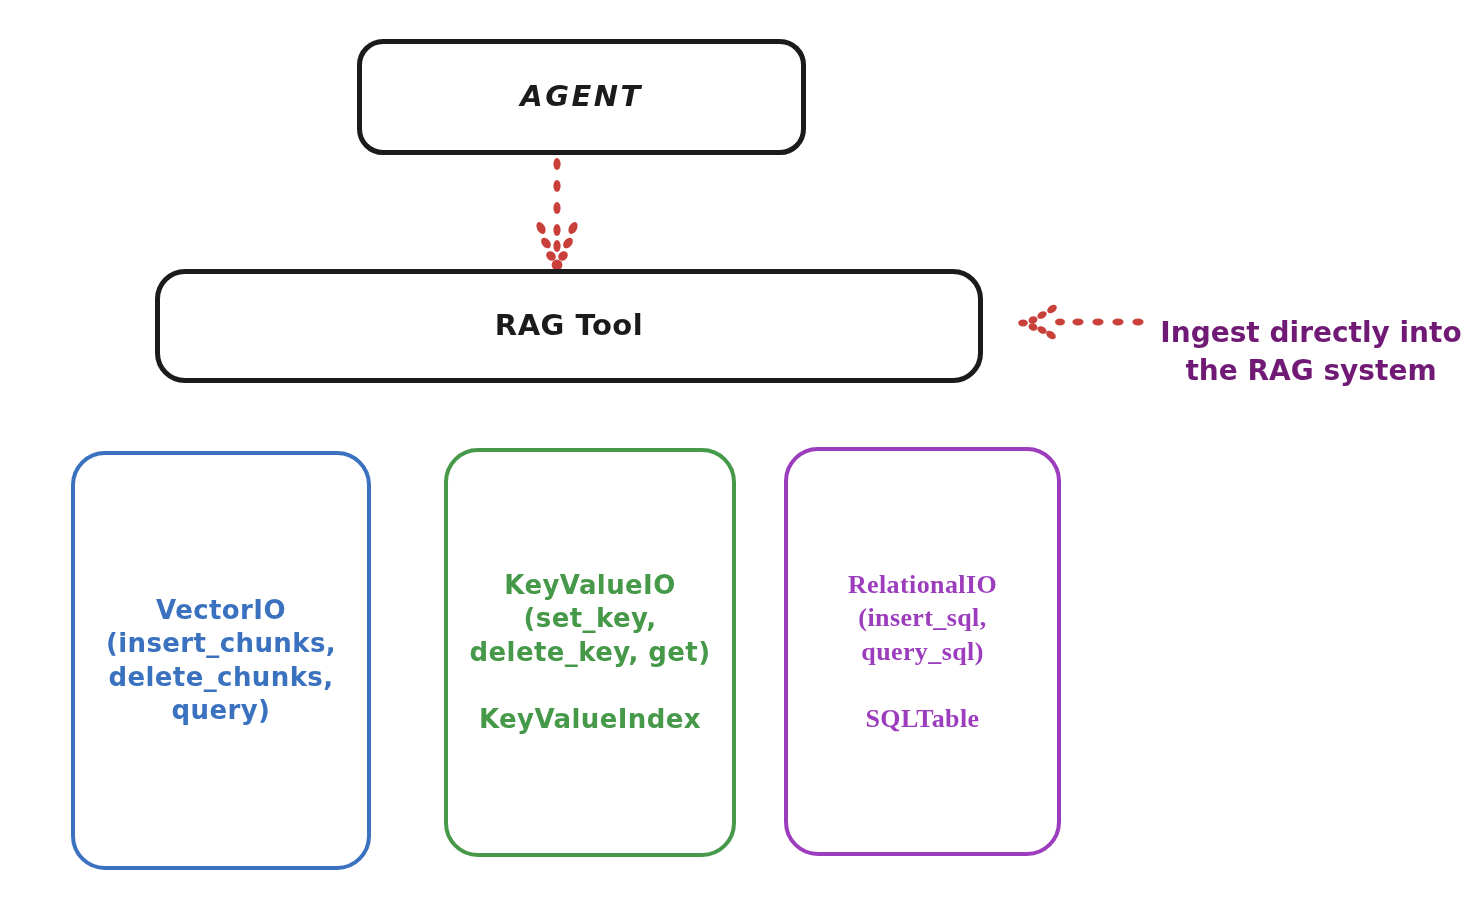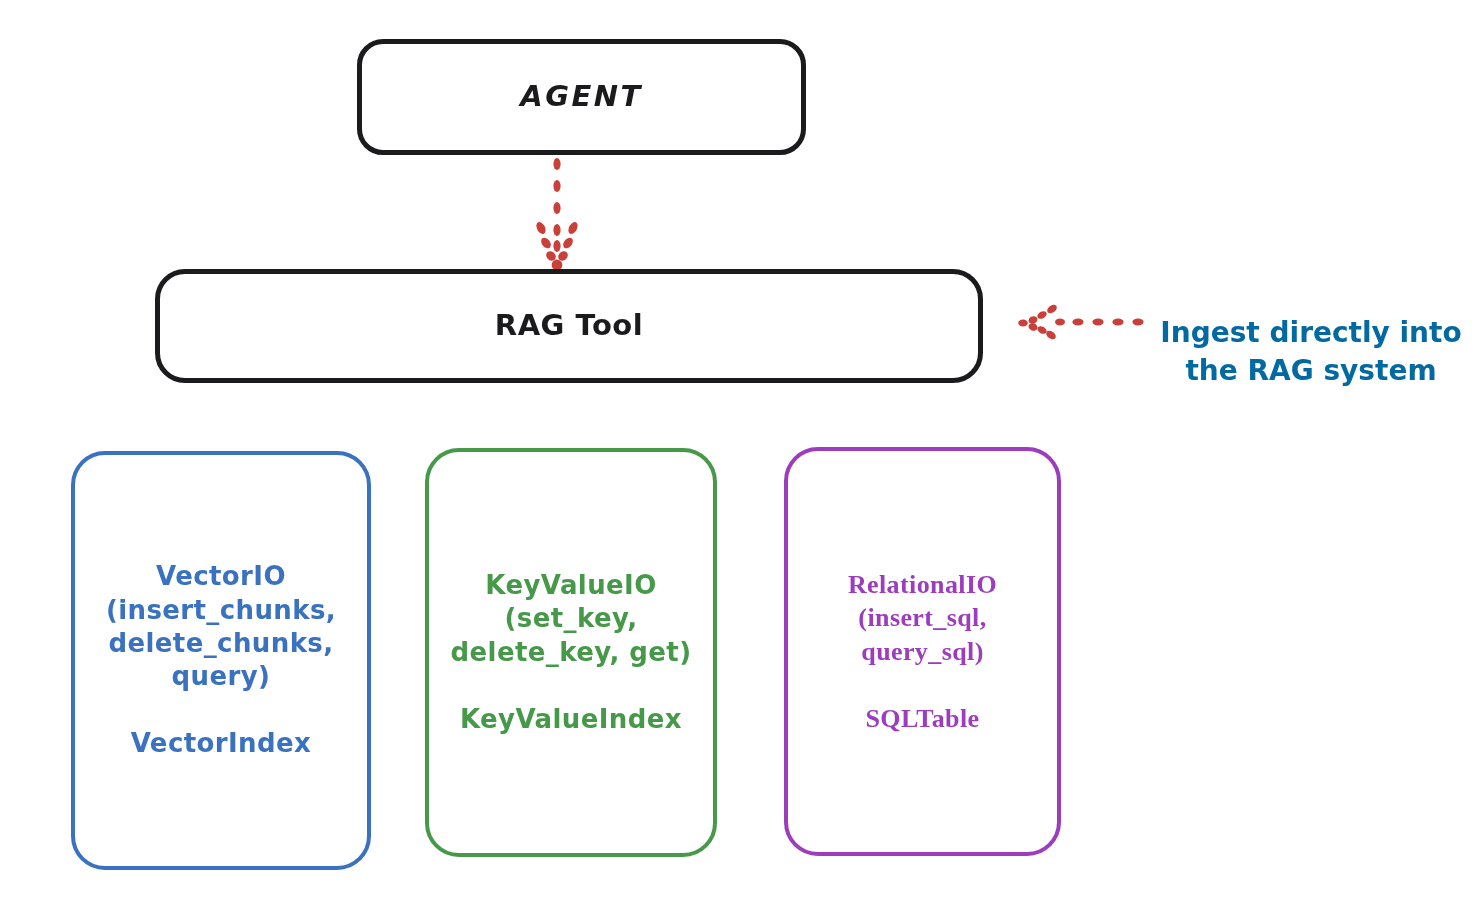--- a/index.html
+++ b/index.html
@@ -81,21 +81,21 @@
     margin-top: 34px;
   }
 
   #vector-node {
     left: 71px;
     top: 451px;
     width: 300px;
     height: 419px;
   }
   #kv-node {
-    left: 425px;
+    left: 444px;
     top: 448px;
     width: 292px;
     height: 409px;
   }
   #rel-node {
     left: 784px;
     top: 447px;
     width: 277px;
     height: 409px;
     font-family: Liberation Serif, serif;
@@ -168,31 +168,30 @@
       <ellipse cx="34" cy="13" rx="5.4" ry="3.6" transform="rotate(-38 34 13)"></ellipse>
       <ellipse cx="33" cy="39" rx="5.4" ry="3.6" transform="rotate(38 33 39)"></ellipse>
       <ellipse cx="24" cy="19" rx="5" ry="3.4" transform="rotate(-30 24 19)"></ellipse>
       <ellipse cx="24" cy="34" rx="5" ry="3.4" transform="rotate(30 24 34)"></ellipse>
       <ellipse cx="15" cy="24" rx="4.6" ry="3.6" transform="rotate(-20 15 24)"></ellipse>
       <ellipse cx="15" cy="31" rx="4.6" ry="3.6" transform="rotate(20 15 31)"></ellipse>
       <ellipse cx="5" cy="27" rx="4.8" ry="3.4"></ellipse>
     </g>
   </svg>
 
-  <div id="ingest-note" style="color: #0369a1; text-align: center;">
+  <div id="ingest-note" style="color: #701a75; text-align: center;">
     <span>Ingest directly into
 the RAG system</span>
   </div>
 
   <div class="node provider" id="vector-node" style="border-color: rgb(58, 114, 192); color: rgb(58, 114, 192);">
     <div class="label">VectorIO
 (insert_chunks,
 delete_chunks,
 query)</div>
-    <div class="label secondary">VectorIndex</div>
   </div>
 
   <div class="node provider" id="kv-node" style="border-color: rgb(71, 153, 74); color: rgb(71, 153, 74);">
     <div class="label">KeyValueIO
 (set_key,
 delete_key, get)</div>
     <div class="label secondary">KeyValueIndex</div>
   </div>
 
   <div class="node provider" id="rel-node" style="border-color: rgb(156, 61, 189); color: rgb(156, 61, 189);">

